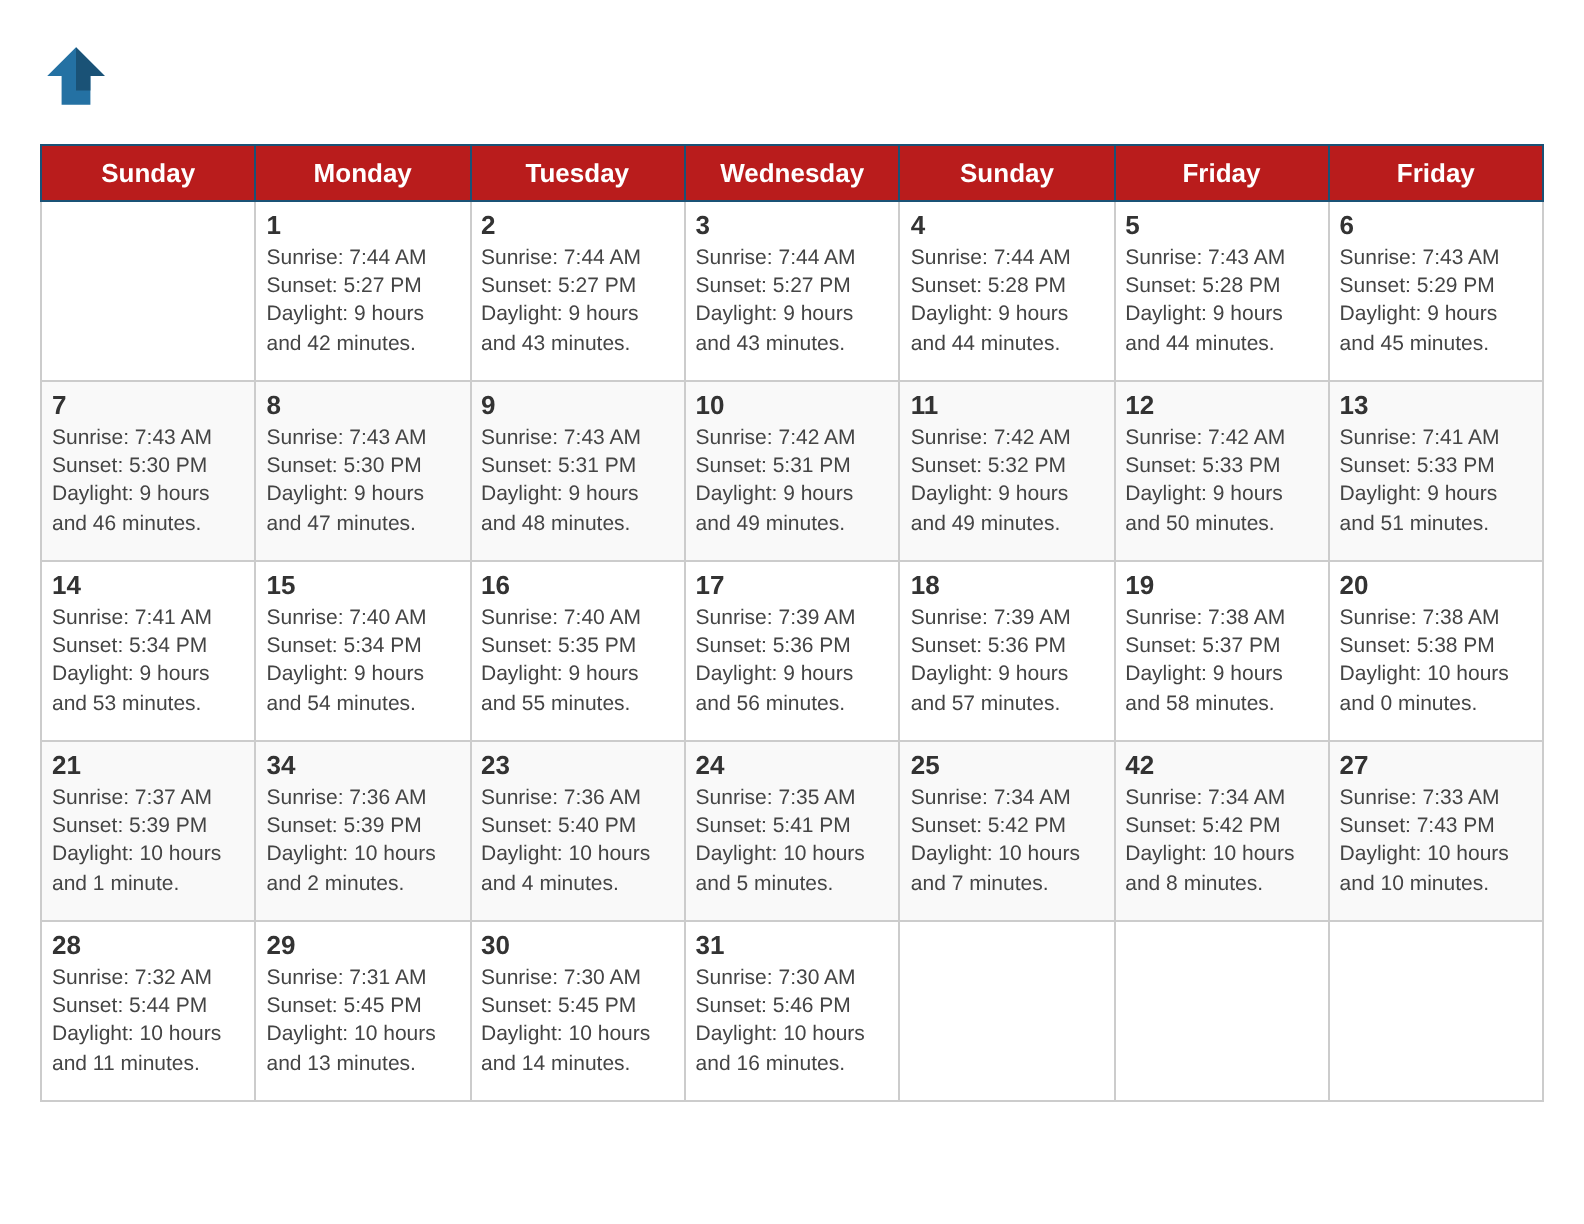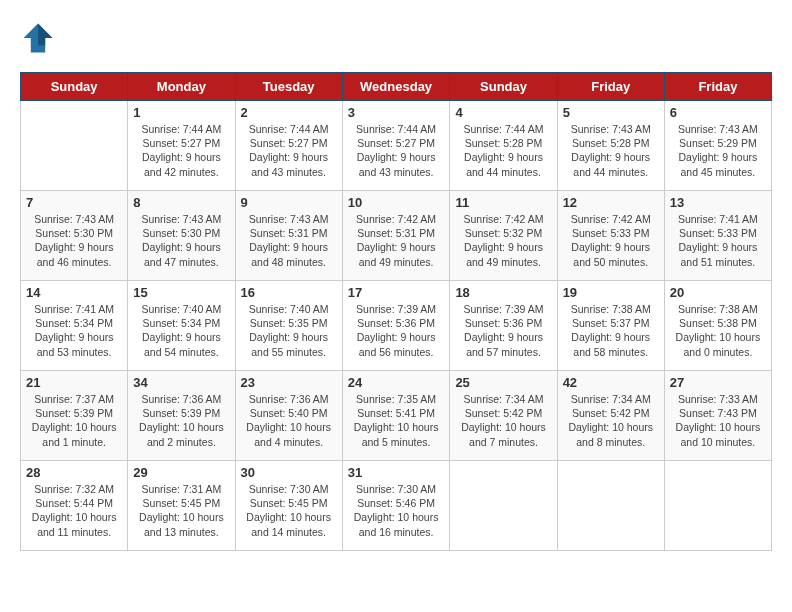--- a/index.html
+++ b/index.html
@@ -67,21 +67,20 @@
       font-weight: bold;
       font-size: 13px;
       color: #333;
       display: block;
       margin-bottom: 2px;
     }
     .day-info {
       color: #444;
       font-size: 10.5px;
       line-height: 1.35;
-      text-align: center;
     }
     .empty-cell { background: #fff !important; }
   </style>
 </head>
 <body>
 
 <div class="header">
   <div class="logo">
     <svg class="logo-icon" viewBox="0 0 40 40">
       <polygon points="20,4 36,20 28,20 28,36 12,36 12,20 4,20" fill="#2471a3"></polygon>

